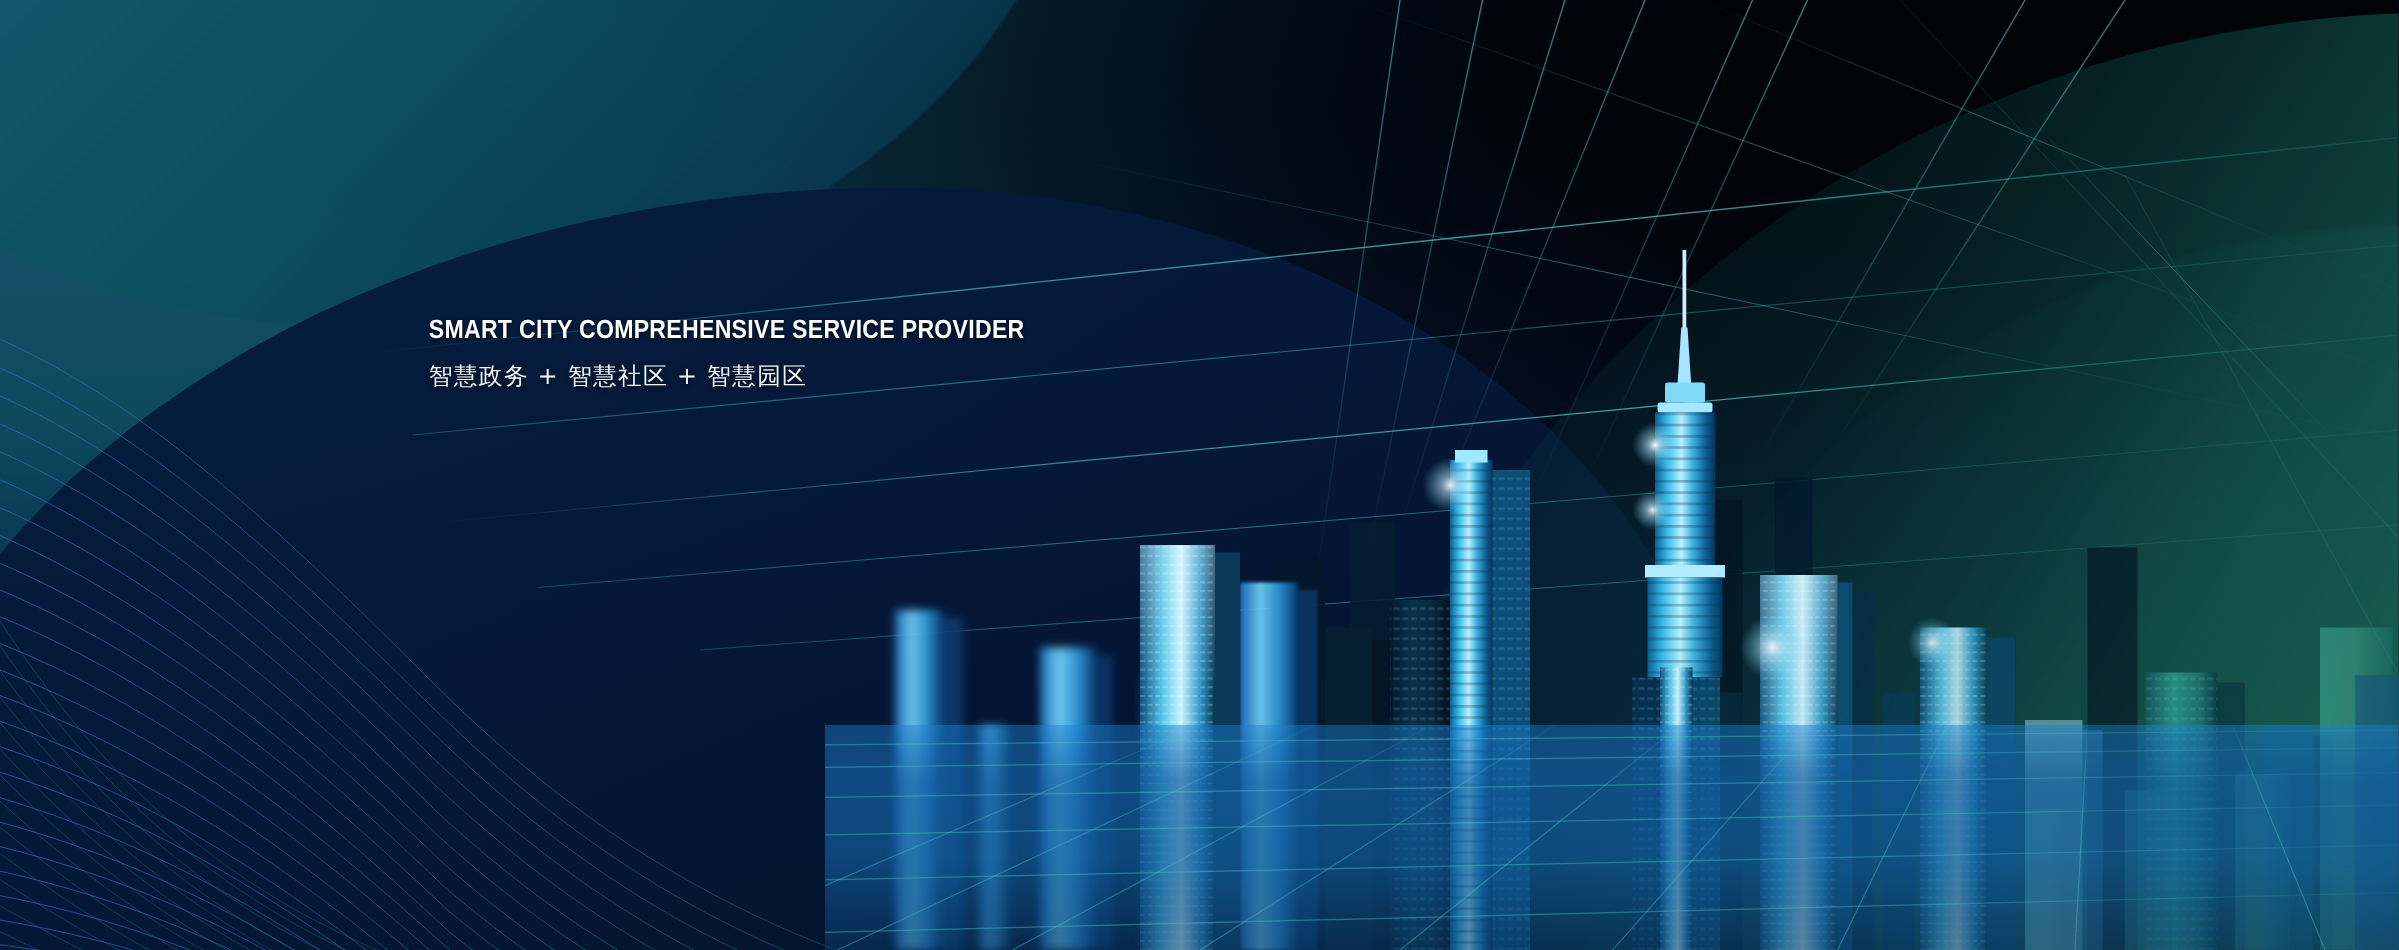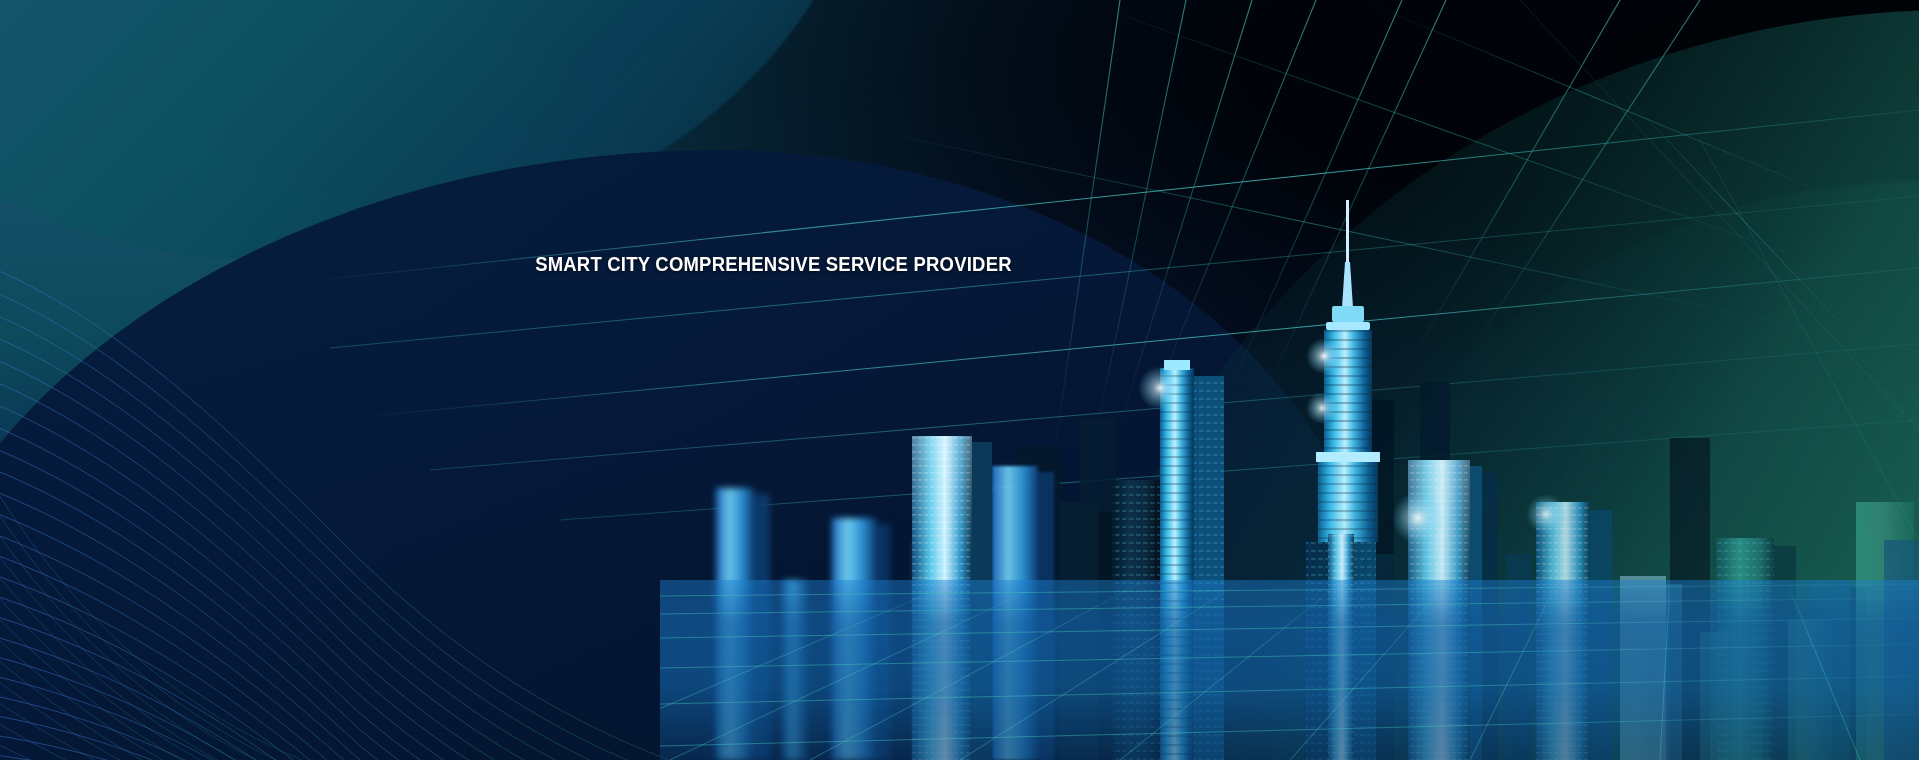--- a/index.html
+++ b/index.html
@@ -68,21 +68,21 @@
     background:linear-gradient(180deg,rgba(10,60,110,0) 0%,rgba(13,70,125,.55) 24%,rgba(16,84,140,.62) 60%,rgba(10,52,96,.5) 100%);
     overflow:hidden;
   }
   #ground svg{width:100%;height:100%;display:block;}
 
   
   .fgblur{filter:blur(3.2px);}
   .fgblur2{filter:blur(1.4px);}
 
   
-  #copy{position:absolute;left:343px;top:253px;width:760px;text-align:right;}
+  #copy{position:absolute;left:343px;top:253px;width:760px;}
   #eyebrow{
     font-family:"Liberation Sans Narrow","Liberation Sans",sans-serif;
     font-weight:700;
     font-size:21px;
     letter-spacing:.012em;
     color:#ffffff;
     transform:scaleX(.88);
     transform-origin:left center;
     white-space:nowrap;
     text-shadow:0 1px 3px rgba(0,0,0,.75);
@@ -461,15 +461,16 @@
         <path d="M630,180 L790,0"></path>
         <path d="M810,180 L898,0"></path>
         <path d="M1000,180 L1010,0"></path>
         <path d="M1200,180 L1126,0"></path>
       </g>
     </svg>
   </div>
 
   <div id="copy">
     <div id="eyebrow">SMART CITY COMPREHENSIVE SERVICE PROVIDER</div>
+    <div id="subtitle">智慧政务 + 智慧社区 + 智慧园区</div>
   </div>
 
 </div>
 
 </body></html>

